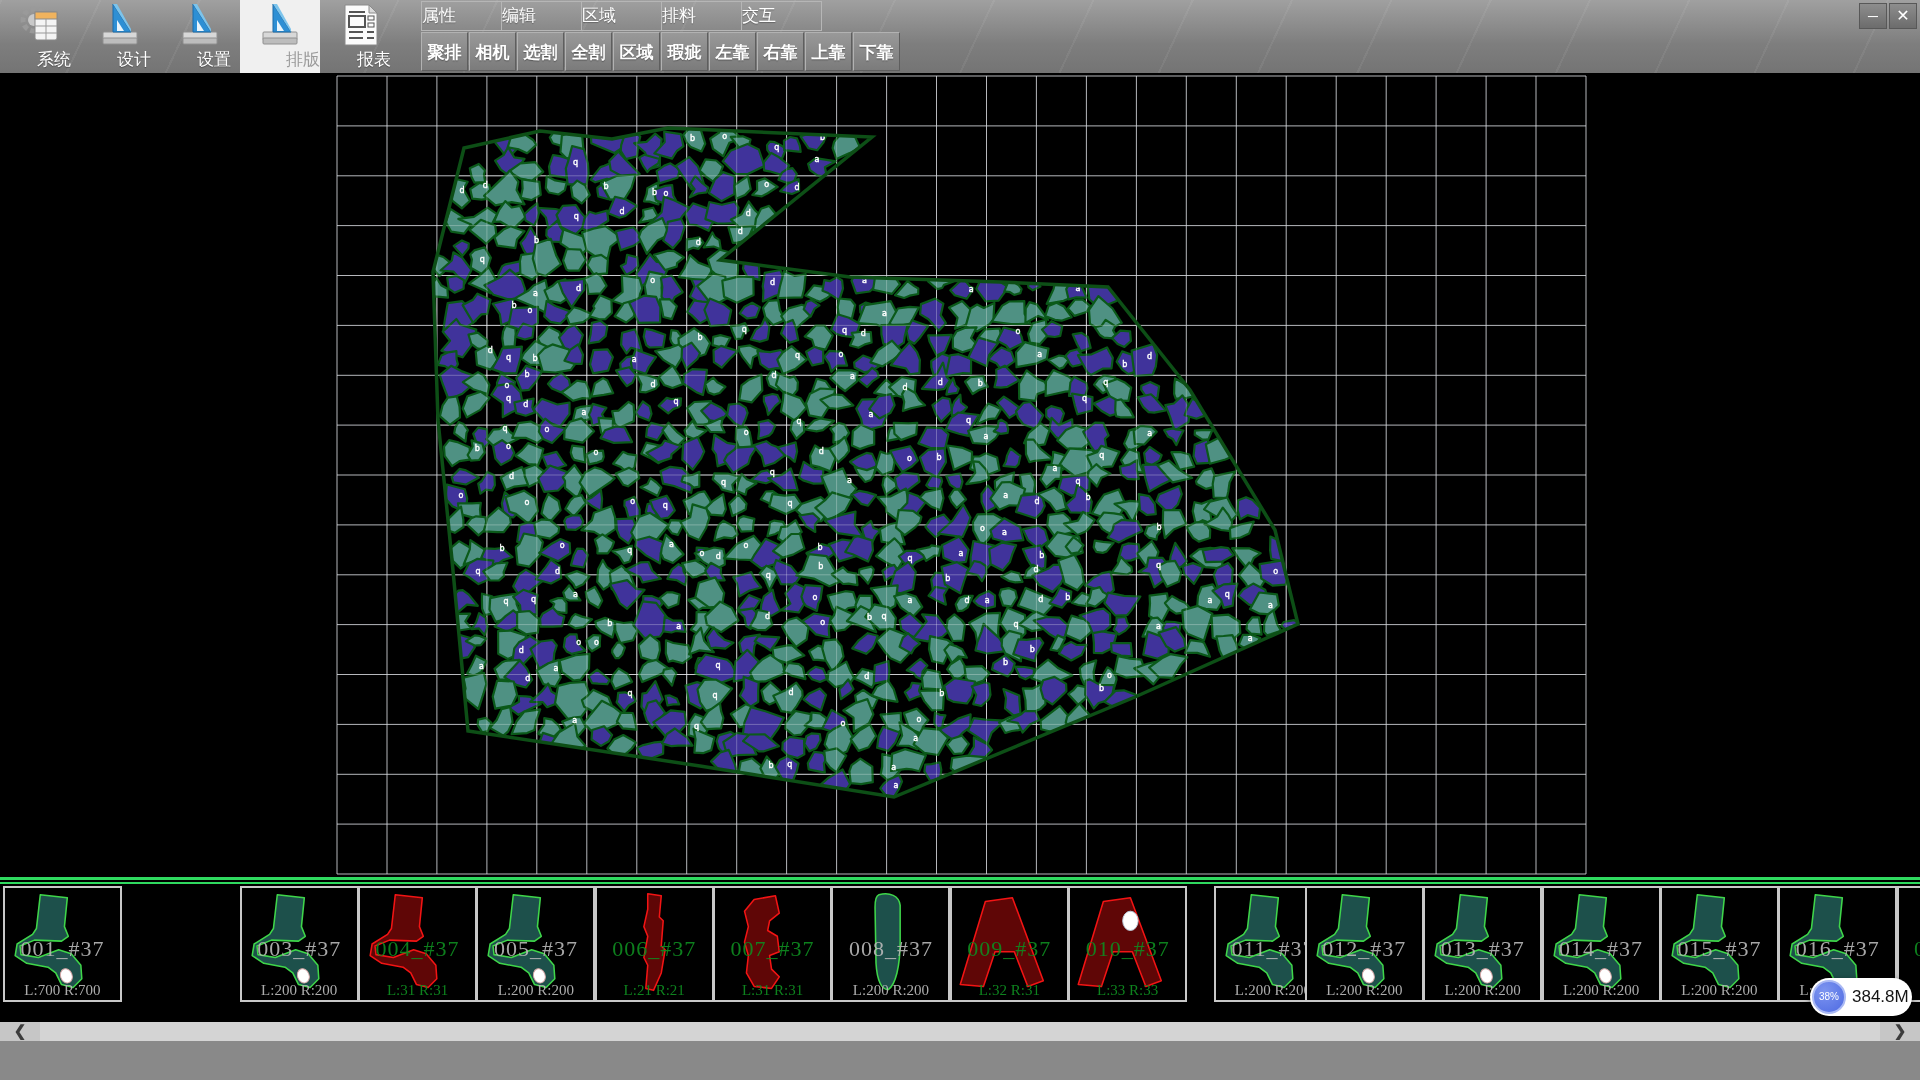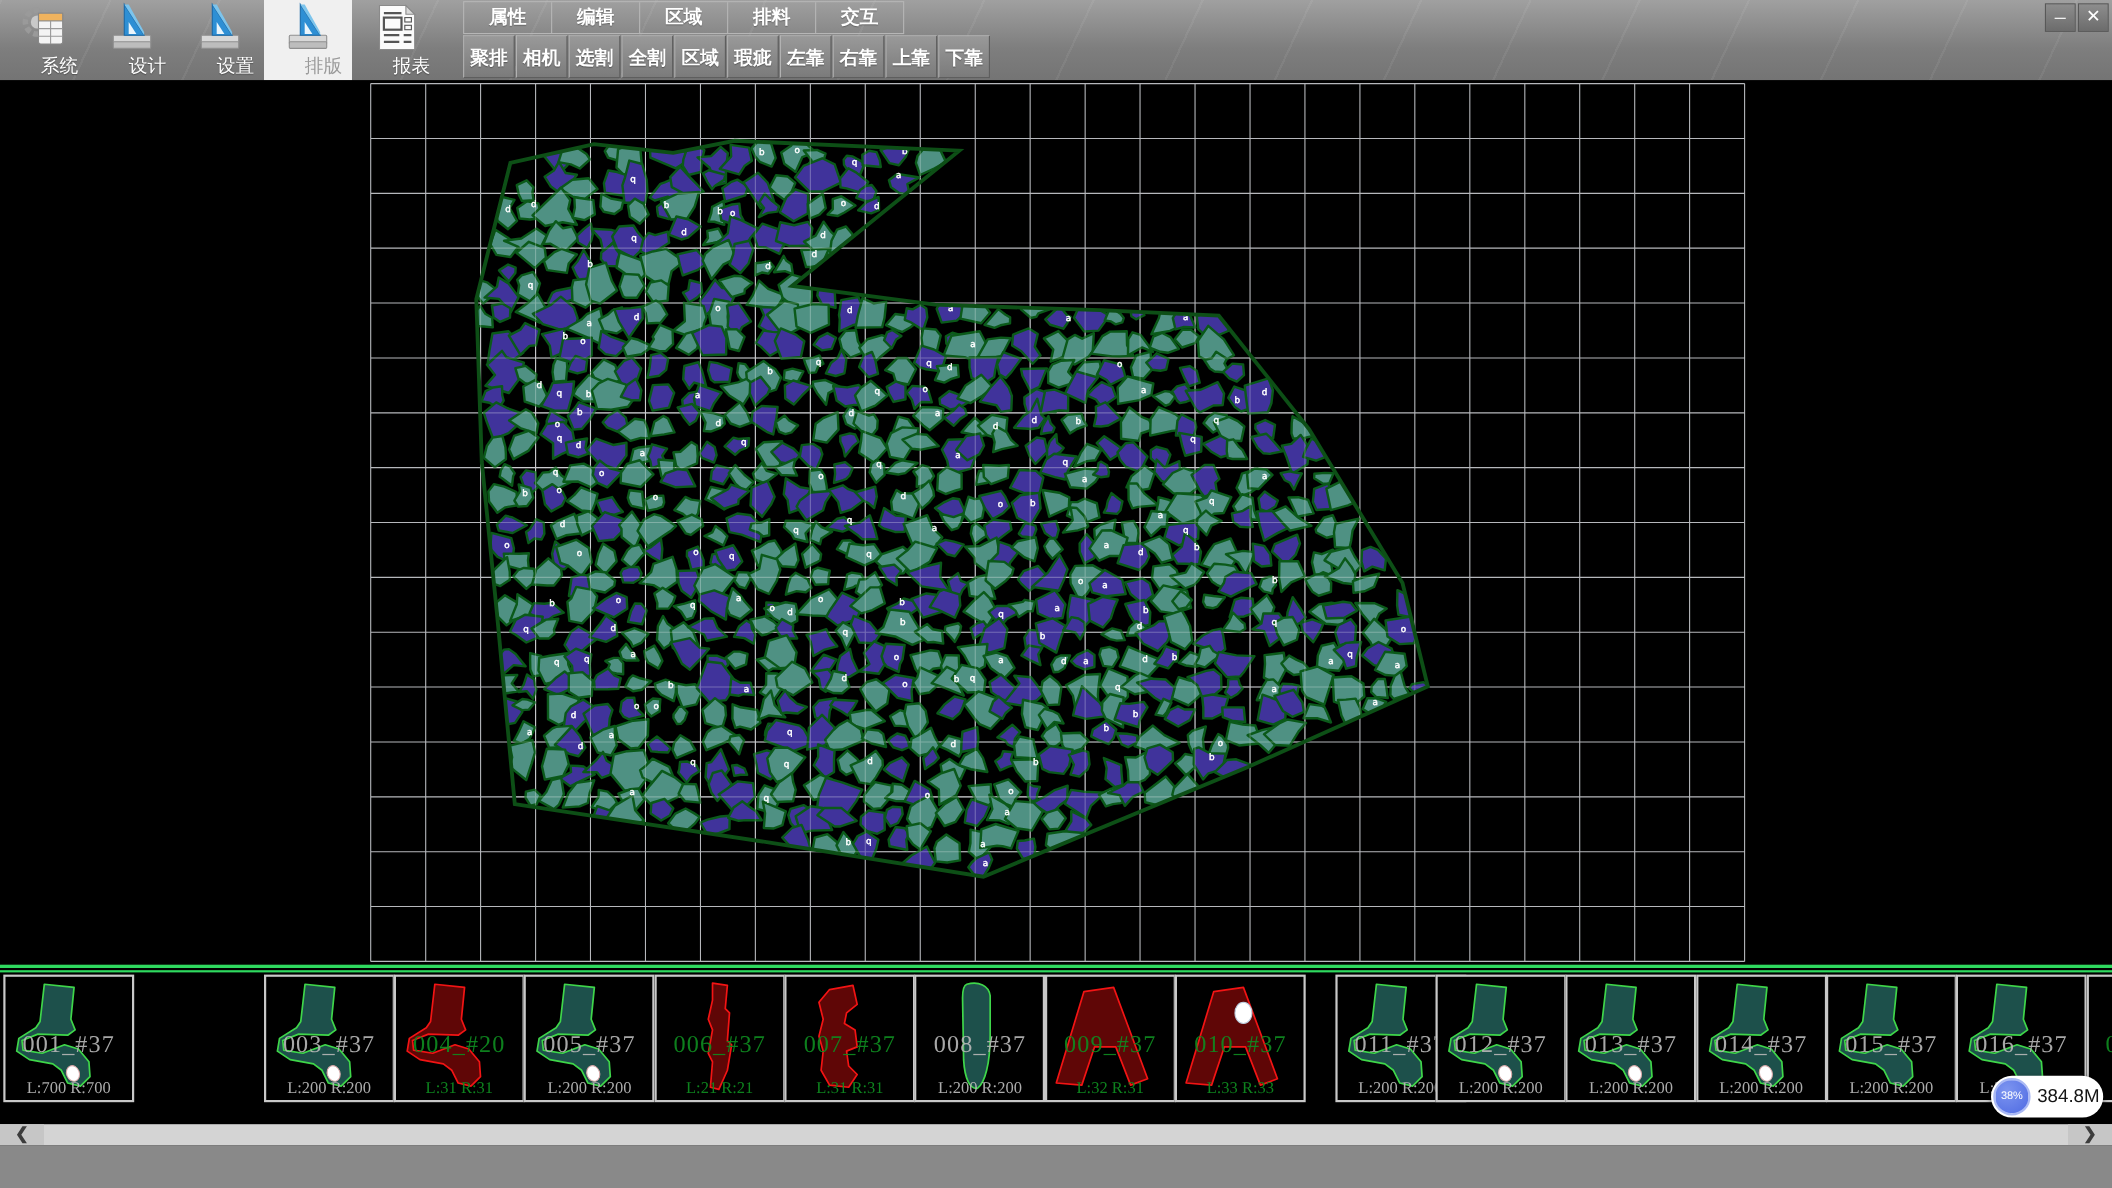--- a/index.html
+++ b/index.html
@@ -5,28 +5,28 @@
   html,body{margin:0;padding:0;background:#000;}
   #app{position:relative;width:1920px;height:1080px;overflow:hidden;background:#000;
        font-family:"Liberation Sans",sans-serif;-webkit-user-select:none;user-select:none;}
 
   
   #toolbar{position:absolute;left:0;top:0;width:1920px;height:73px;
            background:linear-gradient(#a0a0a0,#7e7e7e 60%,#747474);overflow:hidden;}
   #toolbar .streaks{position:absolute;inset:0;
       background:repeating-linear-gradient(115deg,rgba(255,255,255,.06) 0 2px,transparent 2px 90px);}
   .app-btn{position:absolute;top:0;width:80px;height:73px;text-align:center;cursor:default;}
-  .app-btn.selected{background:#f0f0f0;}
+  .app-btn.selected{background:#f0f0f0;text-align:right;}
   .app-btn .icon{display:block;margin:2px auto 0;width:46px;height:46px;}
   .app-btn .lbl{display:block;margin-top:0px;font-size:17px;color:#fff;text-shadow:0 1px 1px rgba(0,0,0,.35);padding-left:28px;}
   .app-btn.selected .lbl{color:#9a9a9a;text-shadow:none;}
 
   #menu-tabs{position:absolute;left:421px;top:1px;height:28px;border:1px solid #b6b6b6;display:flex;}
-  .menu-tab{width:79px;height:28px;line-height:28px;text-align:center;font-size:17px;color:#fff;
-            border-right:1px solid #b6b6b6;text-shadow:0 1px 1px rgba(0,0,0,.3);font-weight:bold;}
+  .menu-tab{width:79px;height:28px;line-height:28px;font-size:17px;color:#fff;
+            border-right:1px solid #b6b6b6;text-shadow:0 1px 1px rgba(0,0,0,.3);}
   .menu-tab:last-child{border-right:none;}
 
   #tool-row{position:absolute;left:421px;top:32px;height:39px;display:flex;}
   .tool-btn{width:47px;height:39px;line-height:39px;text-align:center;font-size:17px;color:#fff;
             margin-right:1px;background:linear-gradient(#999,#7b7b7b);
             border:1px solid;border-color:#b2b2b2 #5e5e5e #5e5e5e #b2b2b2;box-sizing:border-box;
             text-shadow:0 1px 1px rgba(0,0,0,.35);font-weight:bold;}
 
   .win-btn{position:absolute;top:3px;width:28px;height:26px;line-height:24px;text-align:center;
            color:#fff;font-size:14px;background:linear-gradient(#8d8d8d,#6c6c6c);
@@ -1068,21 +1068,21 @@
           <path d="M36 7 L64 10 L61 40 L65 50 L58 55 L30 54 L15 60 L16 69 L34 72 L55 64 L68 68 L78 80 L79 94 L70 103 L58 100 L52 88 L44 82 L22 78 L10 70 L12 58 L28 48 L32 42 Z" fill="#1d504b" stroke="#3fd64a" stroke-width="1.6" stroke-linejoin="round"></path>
           <ellipse cx="63" cy="91" rx="6" ry="7.5" fill="#fff" stroke="#d8a8a8" transform="rotate(-20 63 91)"></ellipse>
         </svg>
         <div class="tid">003_#37</div>
         <div class="tlr">L:200 R:200</div>
       </div>
       <div class="thumb red" style="left: 358.05px;">
         <svg width="115" height="112" viewBox="0 0 118 116">
           <path d="M36 7 L64 10 L61 40 L65 50 L58 55 L30 54 L15 60 L16 69 L34 72 L55 64 L68 68 L78 80 L79 94 L70 103 L58 100 L52 88 L44 82 L22 78 L10 70 L12 58 L28 48 L32 42 Z" fill="#5f0606" stroke="#f21414" stroke-width="1.6" stroke-linejoin="round"></path>
         </svg>
-        <div class="tid">004_#20</div>
+        <div class="tid">004_#37</div>
         <div class="tlr">L:31 R:31</div>
       </div>
       <div class="thumb teal" style="left: 476.4px;">
         <svg width="115" height="112" viewBox="0 0 118 116">
           <path d="M36 7 L64 10 L61 40 L65 50 L58 55 L30 54 L15 60 L16 69 L34 72 L55 64 L68 68 L78 80 L79 94 L70 103 L58 100 L52 88 L44 82 L22 78 L10 70 L12 58 L28 48 L32 42 Z" fill="#1d504b" stroke="#3fd64a" stroke-width="1.6" stroke-linejoin="round"></path>
           <ellipse cx="63" cy="91" rx="6" ry="7.5" fill="#fff" stroke="#d8a8a8" transform="rotate(-20 63 91)"></ellipse>
         </svg>
         <div class="tid">005_#37</div>
         <div class="tlr">L:200 R:200</div>
       </div>

